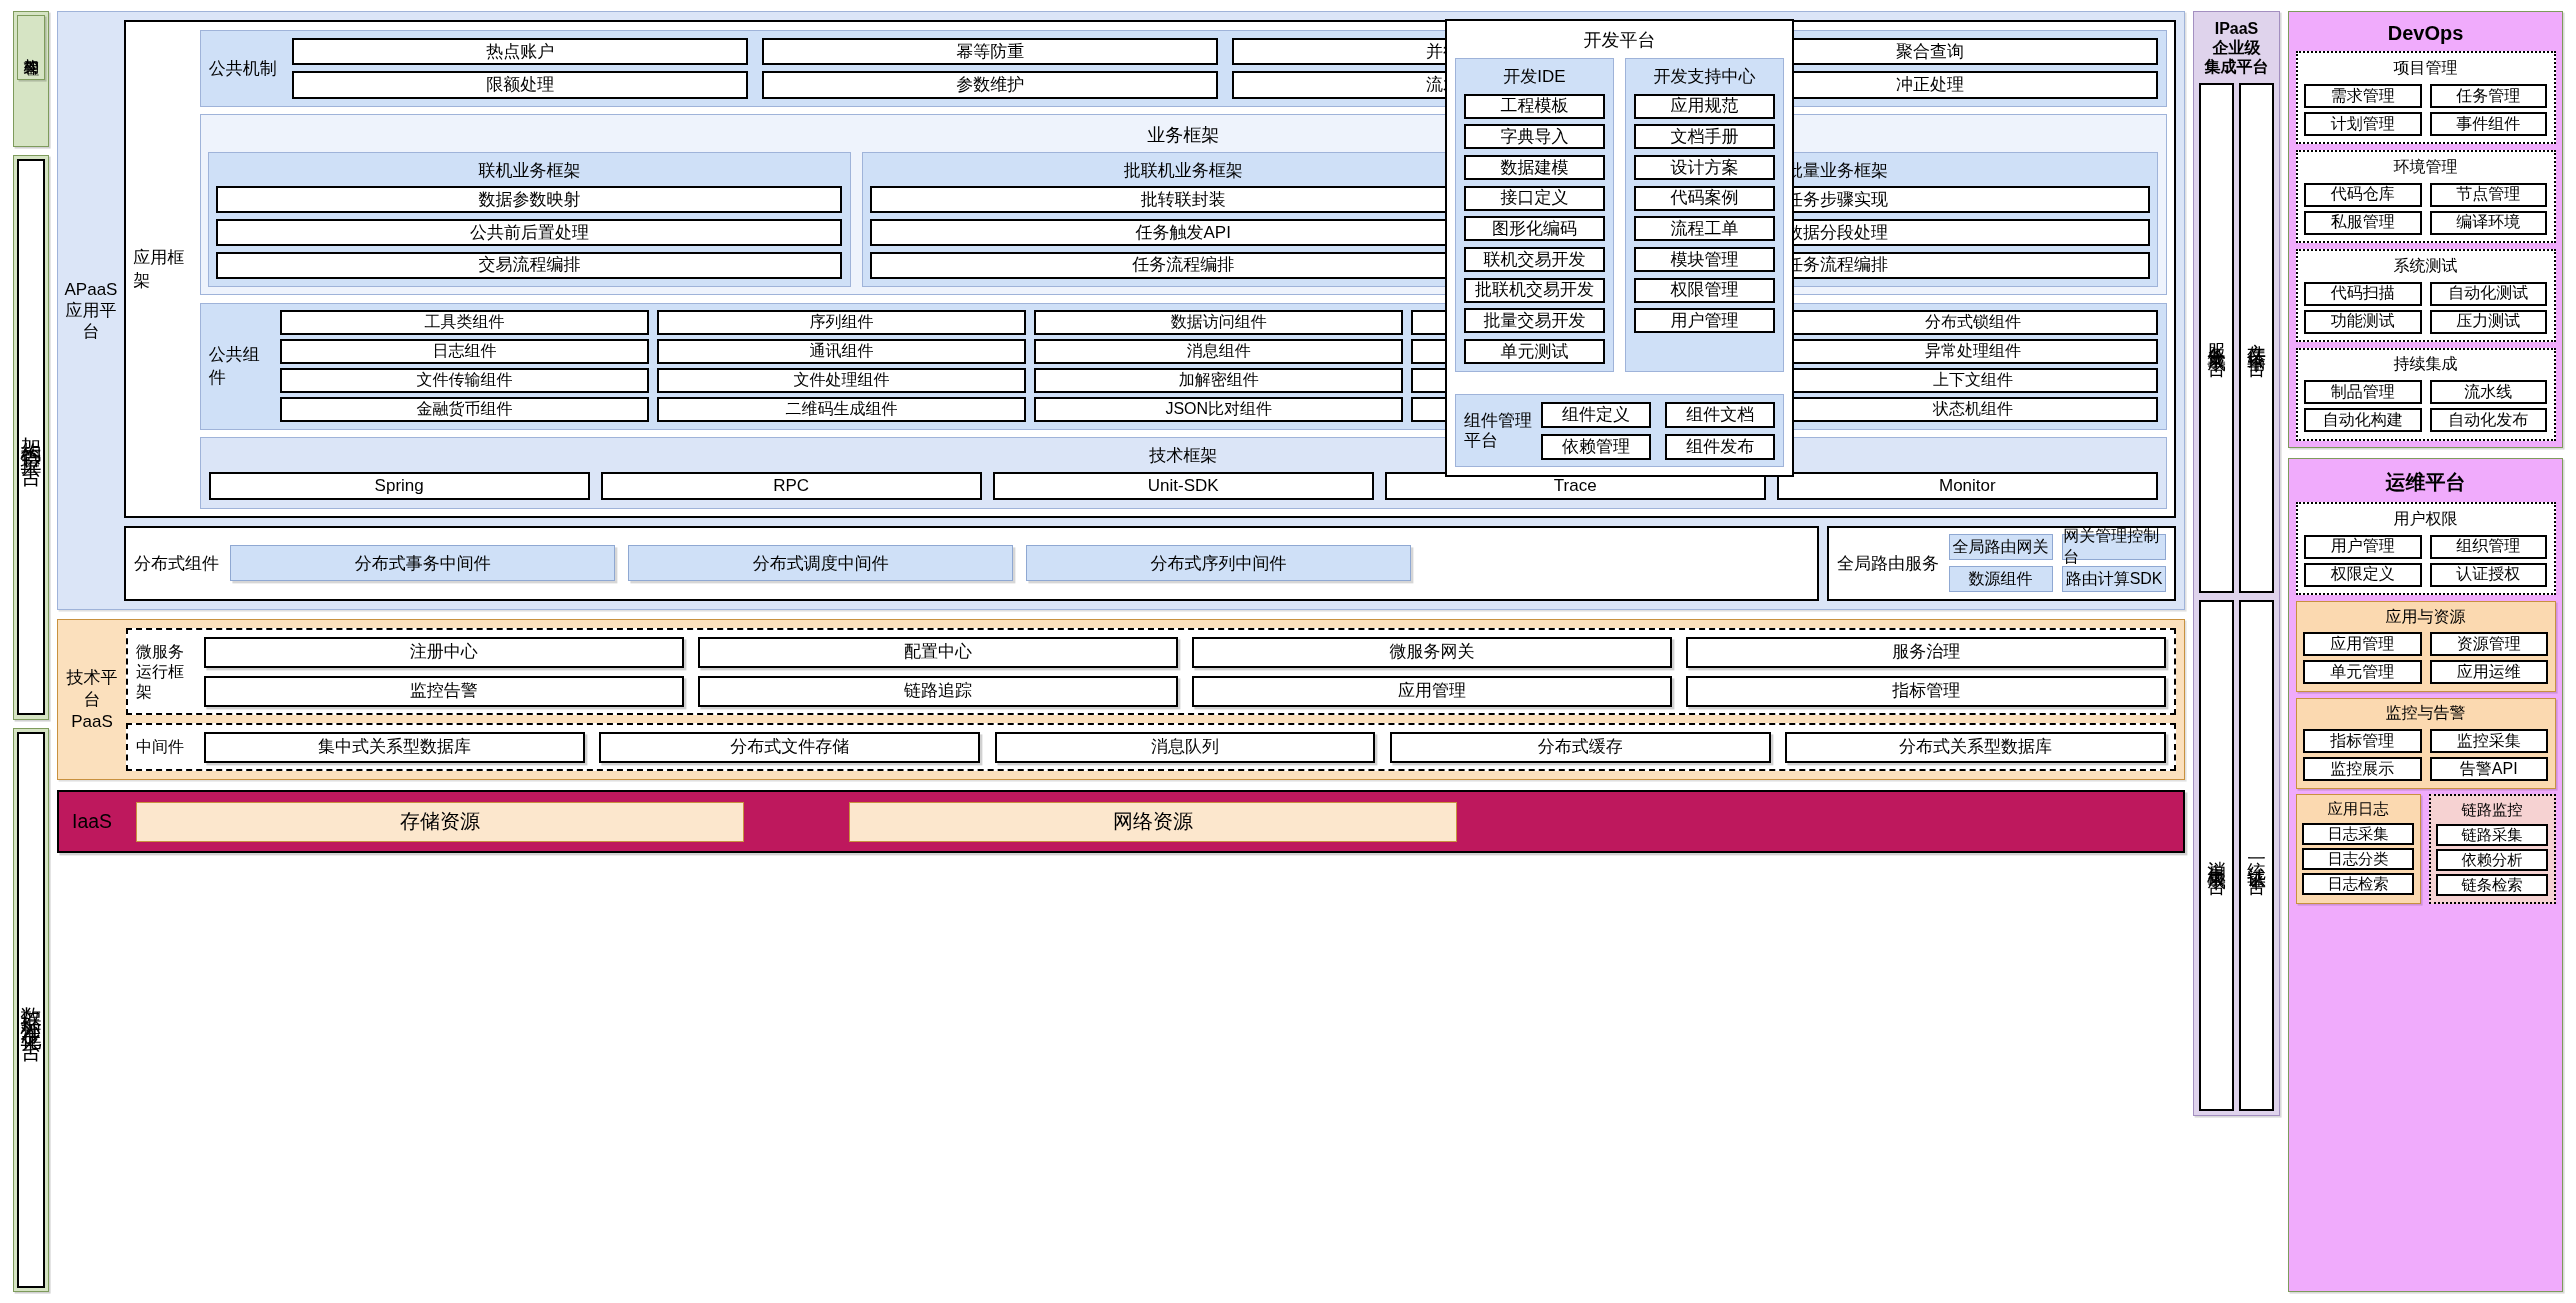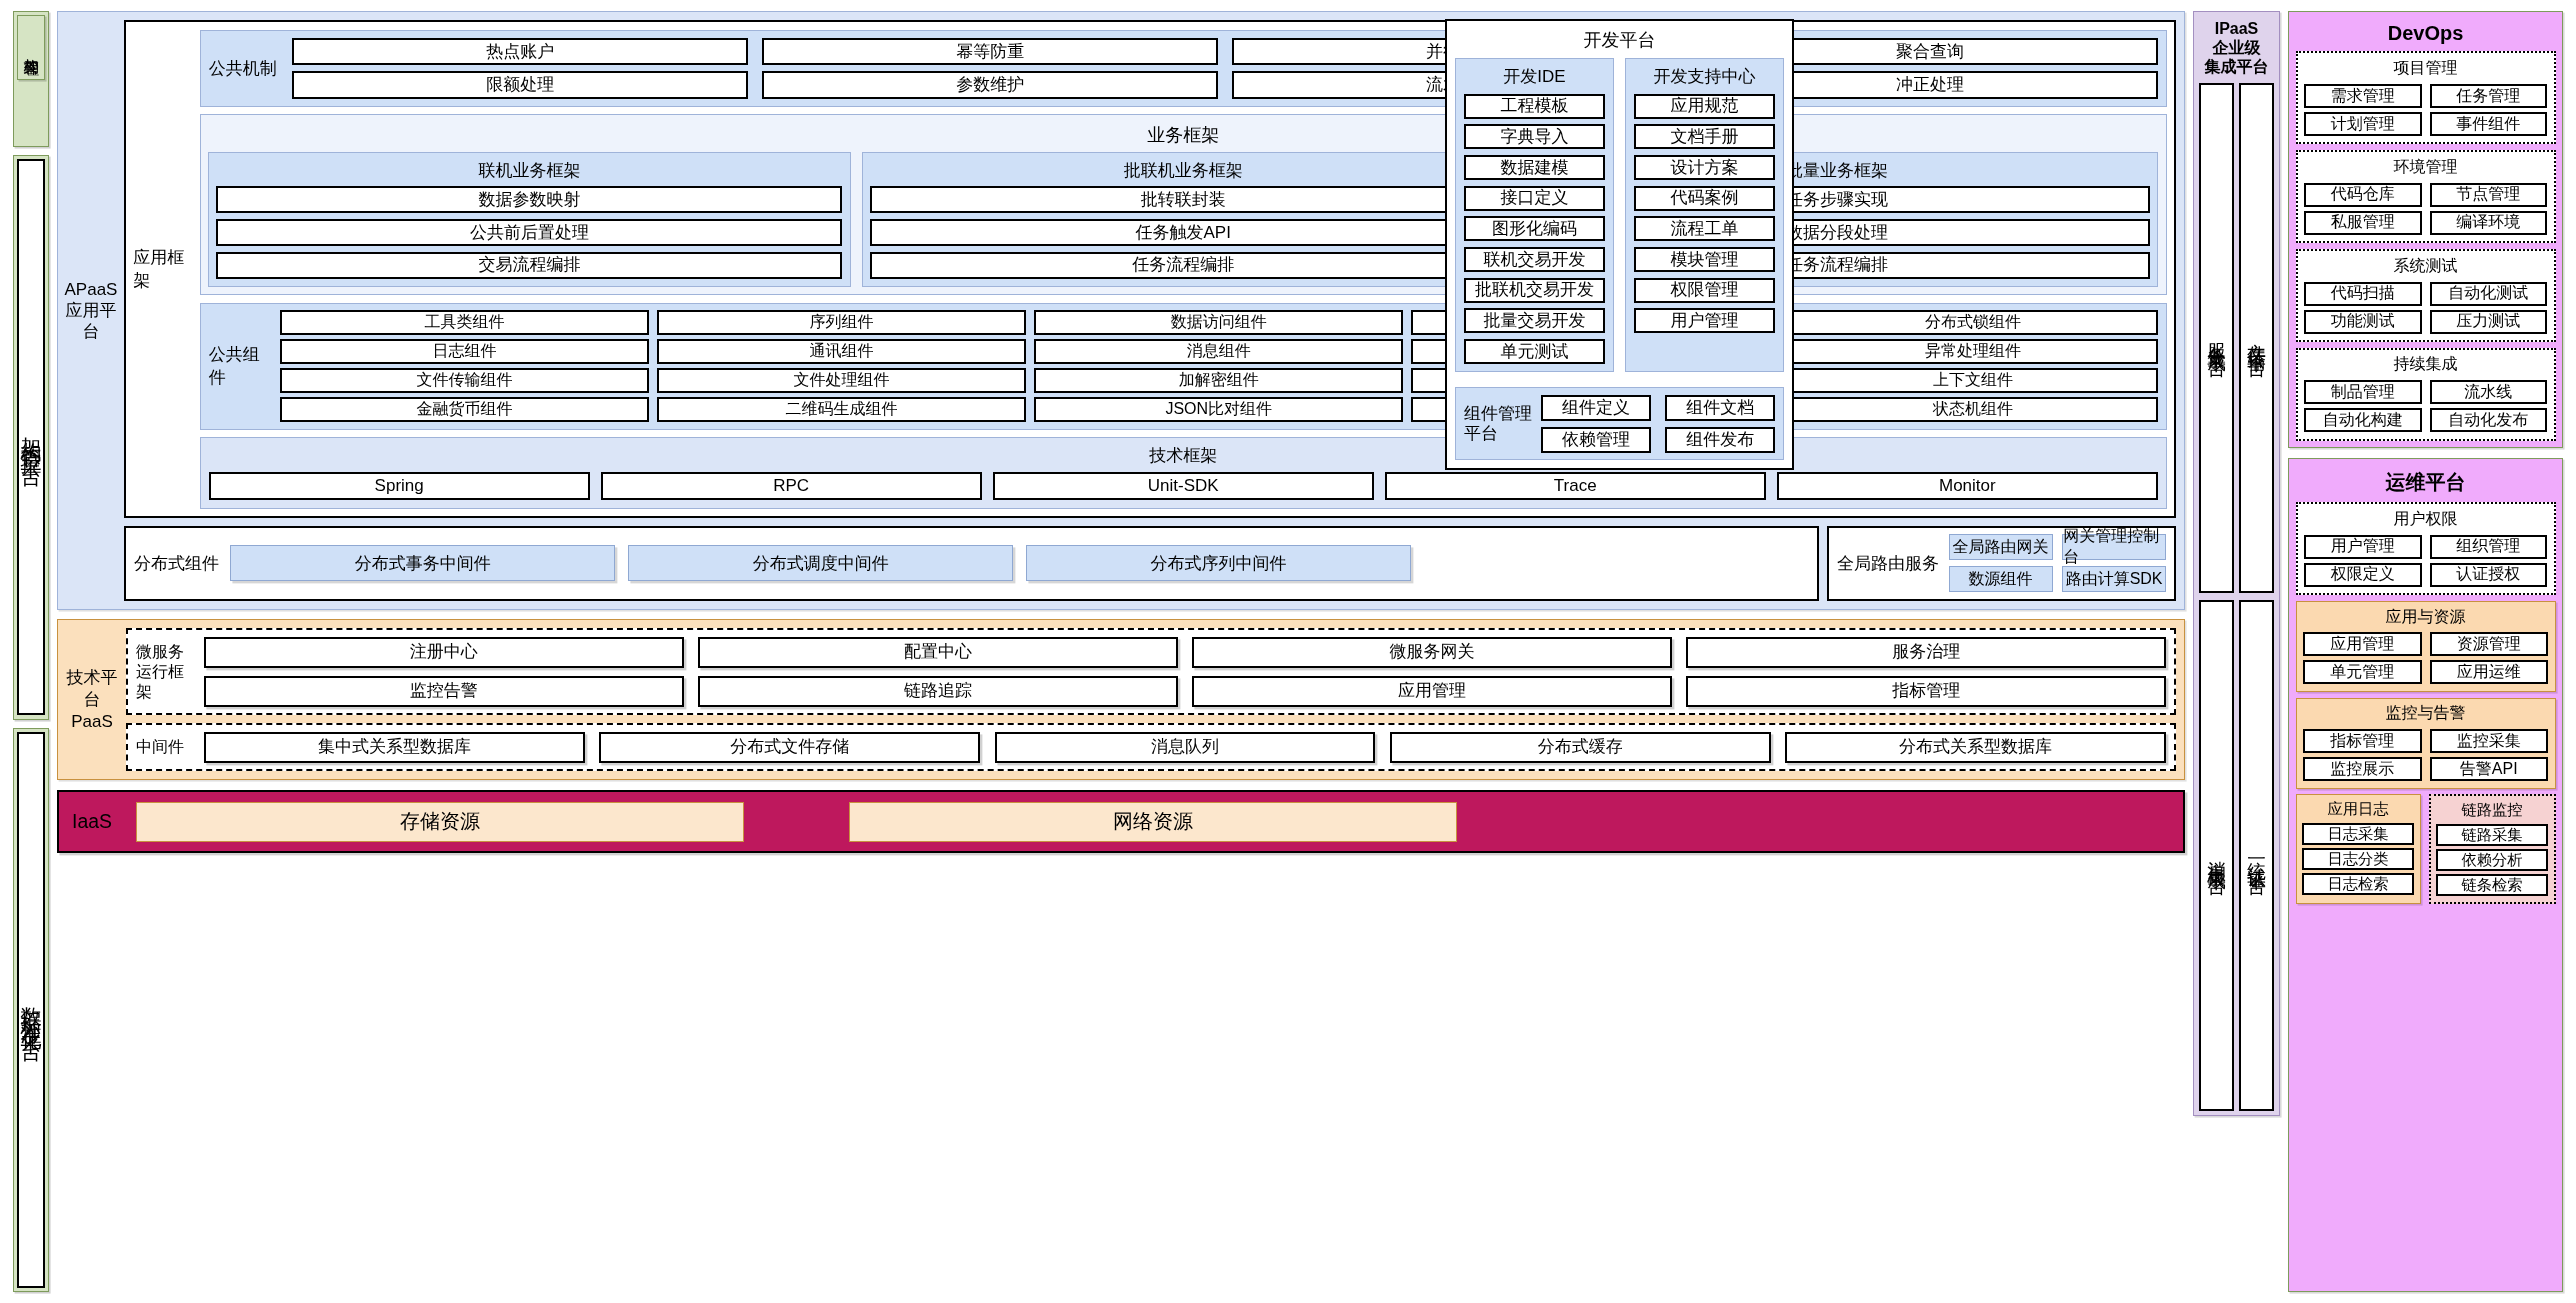--- a/index.html
+++ b/index.html
@@ -313,21 +313,21 @@
               <div class="leaf">应用规范</div>
               <div class="leaf">文档手册</div>
               <div class="leaf">设计方案</div>
               <div class="leaf">代码案例</div>
               <div class="leaf">流程工单</div>
               <div class="leaf">模块管理</div>
               <div class="leaf">权限管理</div>
               <div class="leaf">用户管理</div>
             </div>
           </div>
-          <div class="cmp-mgr" style="margin-top:15px;">
+          <div class="cmp-mgr" style="margin-top:22px;">
             <div class="cmp-mgr-label">组件管理平台</div>
             <div class="cmp-grid">
               <div class="leaf">组件定义</div>
               <div class="leaf">组件文档</div>
               <div class="leaf">依赖管理</div>
               <div class="leaf">组件发布</div>
             </div>
           </div>
         </div>
       </div>

